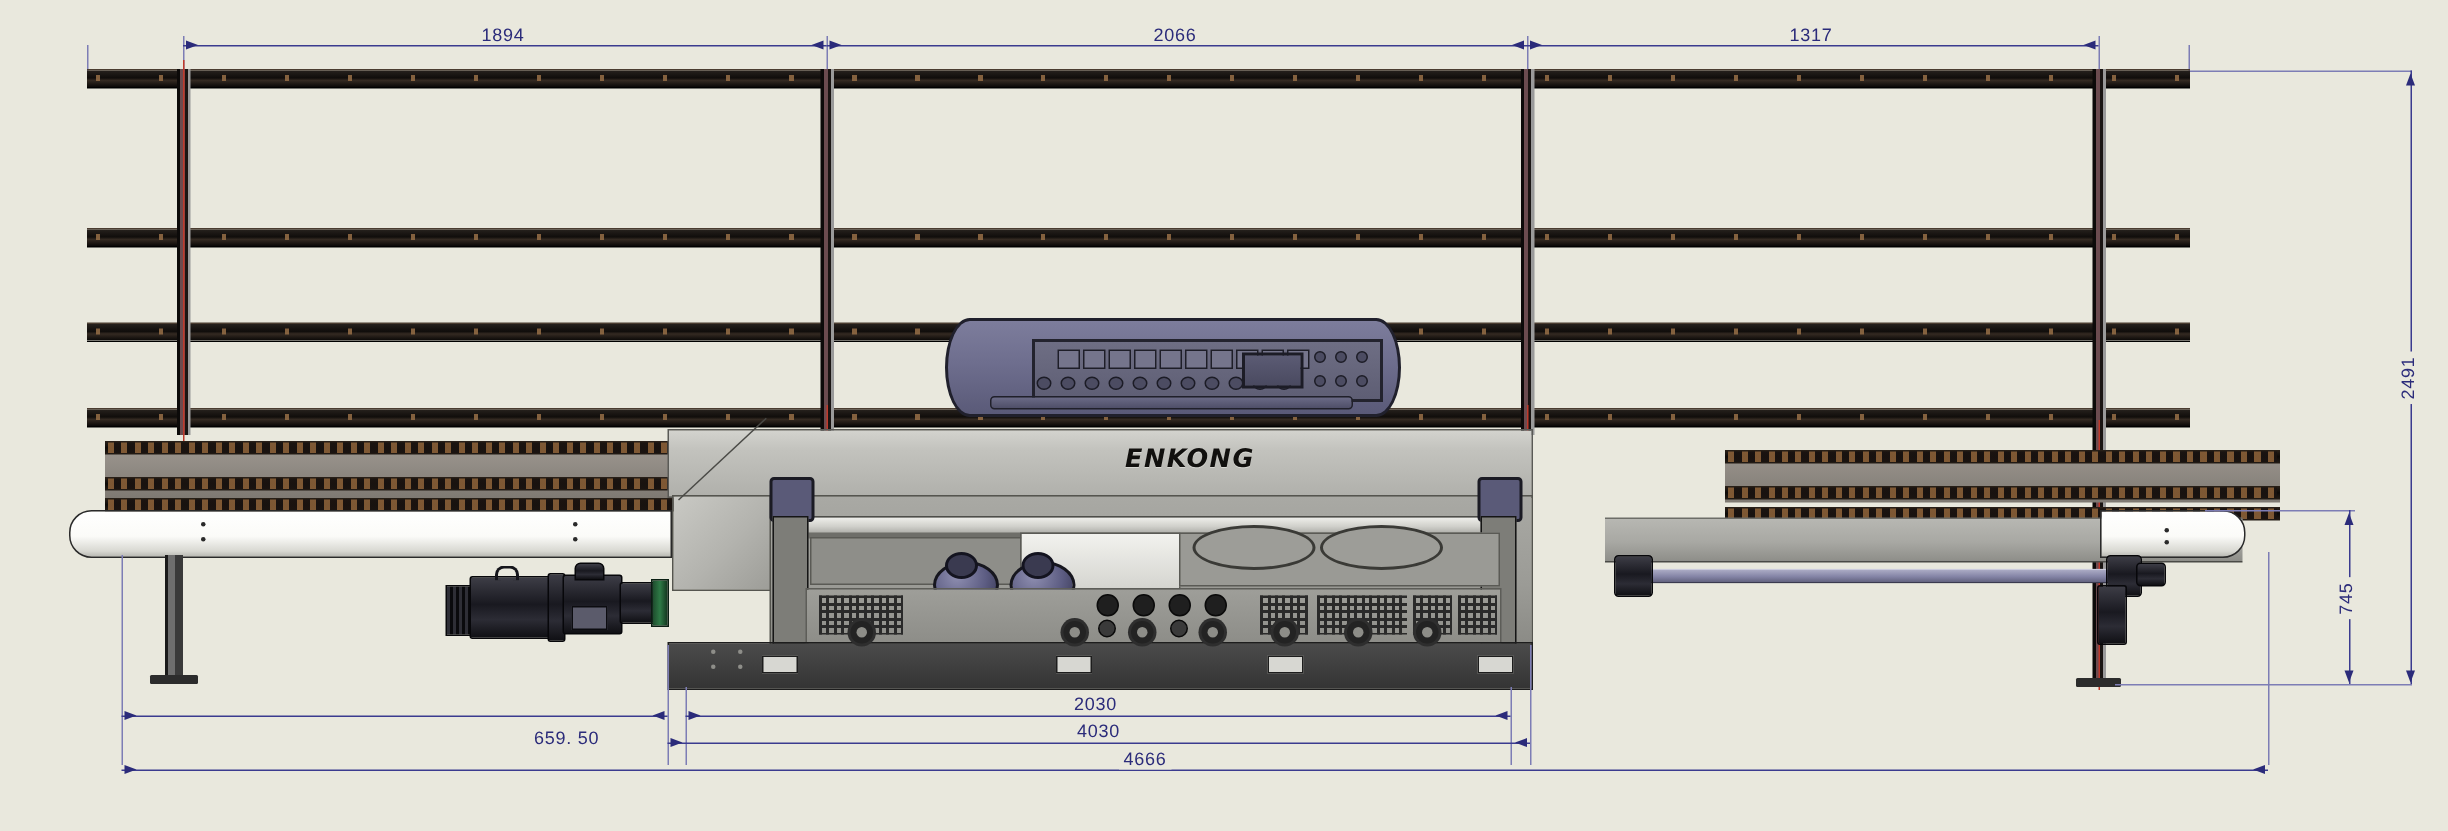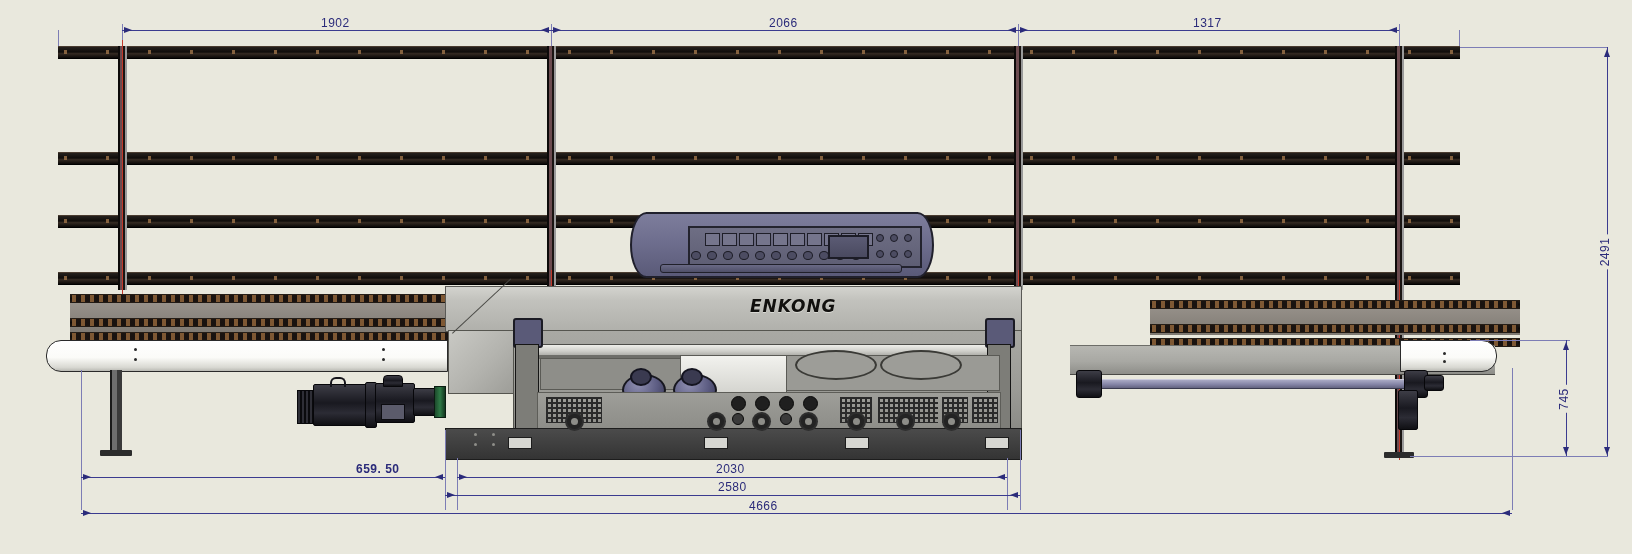--- a/index.html
+++ b/index.html
@@ -102,21 +102,21 @@
   <div class="extline" style="left:58px;top:30px;height:20px;"></div>
   <div class="extline" style="left:122px;top:24px;height:30px;"></div>
   <div class="extline" style="left:551px;top:24px;height:300px;"></div>
   <div class="extline" style="left:1018px;top:24px;height:300px;"></div>
   <div class="extline" style="left:1399px;top:24px;height:350px;"></div>
   <div class="extline" style="left:1459px;top:30px;height:20px;"></div>
 
   <div class="dimline" style="left:122px;top:30px;width:429px;"></div>
   <div class="arrowR" style="left:124px;top:27px;"></div>
   <div class="arrowL" style="left:541px;top:27px;"></div>
-  <div class="dimtext" style="left:318px;top:16px;">1902</div>
+  <div class="dimtext" style="left:318px;top:16px;">1894</div>
 
   <div class="dimline" style="left:551px;top:30px;width:467px;"></div>
   <div class="arrowR" style="left:553px;top:27px;"></div>
   <div class="arrowL" style="left:1008px;top:27px;"></div>
   <div class="dimtext" style="left:766px;top:16px;">2066</div>
 
   <div class="dimline" style="left:1018px;top:30px;width:381px;"></div>
   <div class="arrowR" style="left:1020px;top:27px;"></div>
   <div class="arrowL" style="left:1389px;top:27px;"></div>
   <div class="dimtext" style="left:1190px;top:16px;">1317</div>
@@ -280,31 +280,31 @@
   <div class="extline" style="left:81px;top:370px;height:140px;"></div>
   <div class="extline" style="left:445px;top:430px;height:80px;"></div>
   <div class="extline" style="left:457px;top:458px;height:52px;"></div>
   <div class="extline" style="left:1007px;top:458px;height:52px;"></div>
   <div class="extline" style="left:1020px;top:430px;height:80px;"></div>
   <div class="extline" style="left:1512px;top:368px;height:142px;"></div>
 
   <div class="dimline" style="left:81px;top:477px;width:364px;"></div>
   <div class="arrowR" style="left:83px;top:474px;"></div>
   <div class="arrowL" style="left:435px;top:474px;"></div>
-  <div class="dimtext" style="left:353px;top:462px;font-weight:bold;">659. 50</div>
+  <div class="dimtext" style="left:353px;top:485px;">659. 50</div>
 
   <div class="dimline" style="left:457px;top:477px;width:550px;"></div>
   <div class="arrowR" style="left:459px;top:474px;"></div>
   <div class="arrowL" style="left:997px;top:474px;"></div>
   <div class="dimtext" style="left:713px;top:462px;">2030</div>
 
   <div class="dimline" style="left:445px;top:495px;width:575px;"></div>
   <div class="arrowR" style="left:447px;top:492px;"></div>
   <div class="arrowL" style="left:1010px;top:492px;"></div>
-  <div class="dimtext" style="left:715px;top:480px;">2580</div>
+  <div class="dimtext" style="left:715px;top:480px;">4030</div>
 
   <div class="dimline" style="left:81px;top:513px;width:1431px;"></div>
   <div class="arrowR" style="left:83px;top:510px;"></div>
   <div class="arrowL" style="left:1502px;top:510px;"></div>
   <div class="dimtext" style="left:746px;top:499px;">4666</div>
 
   <div class="exthoriz" style="left:1460px;top:47px;width:148px;"></div>
   <div class="exthoriz" style="left:1410px;top:456px;width:198px;"></div>
   <div class="exthoriz" style="left:1470px;top:340px;width:100px;"></div>
 

